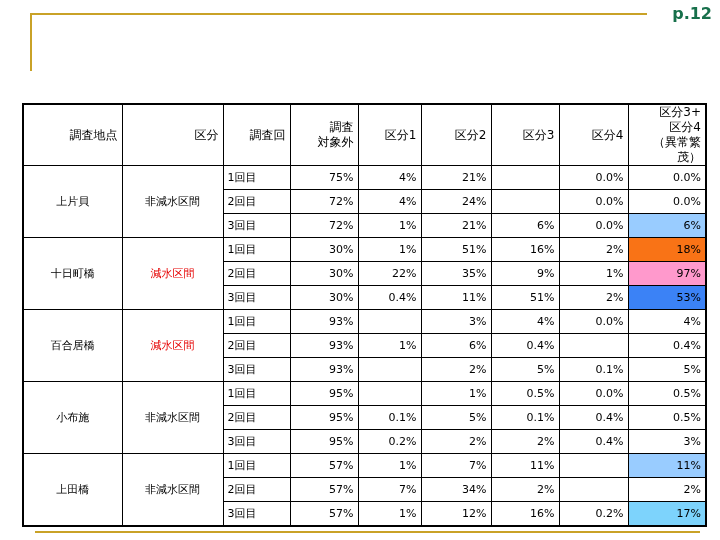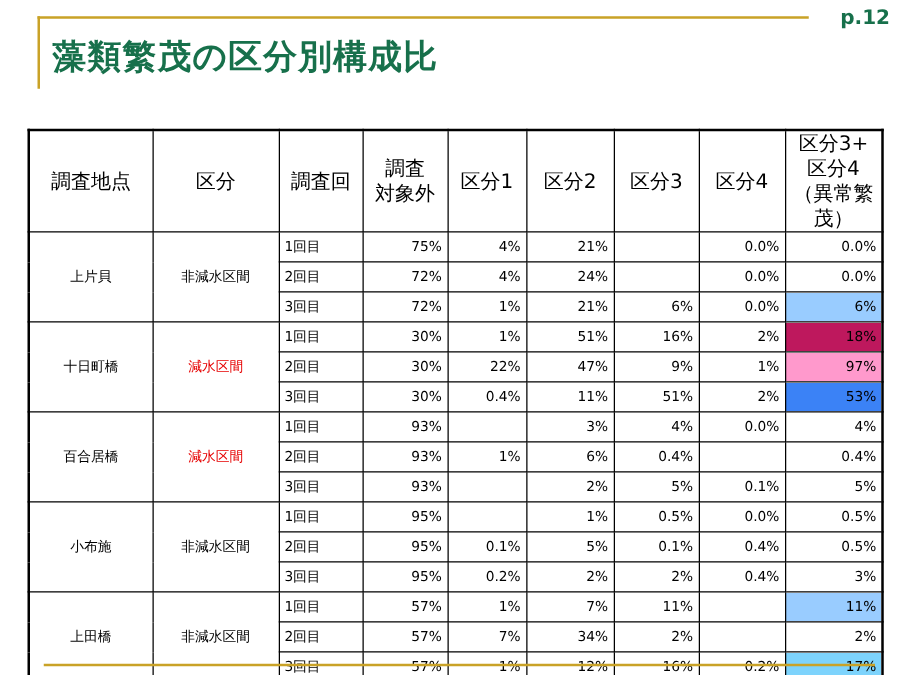--- a/index.html
+++ b/index.html
@@ -16,33 +16,32 @@
     position:absolute;left:42px;top:27px;font-size:27px;font-weight:bold;letter-spacing:1px;
   }
   .pagenum{position:absolute;right:8px;top:4px;font-size:16px;font-weight:bold;}
   
   .tbl-wrap{position:absolute;left:22px;top:103px;}
   table.main{border-collapse:collapse;table-layout:fixed;border:2px solid #000;}
   table.main th,table.main td{
     border:1px solid #000;font-weight:normal;font-size:11px;color:#000;
     padding:0 4px;overflow:hidden;white-space:pre-line;line-height:1.25;
   }
-  table.main thead th{height:60px;text-align:center;vertical-align:middle;font-size:16px;margin-left:48px;}
+  table.main thead th{height:60px;text-align:right;vertical-align:middle;font-size:12px;margin-left:48px;}
   table.main tbody td{height:23px;}
   td.site,td.section{text-align:center;vertical-align:middle;font-size:12px;}
   td.round{vertical-align:middle;}
   td.val{text-align:right;vertical-align:middle;}
 </style>
 </head>
 <body>
 
 <div class="slide">
   <div class="rule-top" style="background: rgb(201, 162, 39);"></div>
   <div class="rule-left" style="background: rgb(201, 162, 39);"></div>
-  <h1 class="title" style="margin: 0px; color: rgb(23, 112, 75);">藻類繁茂の区分別構成比</h1>
   <div class="pagenum" style="color: rgb(23, 112, 75);">p.12</div>
 
   <div class="tbl-wrap">
     <table class="main">
       <colgroup>
           <col style="width: 99px;">
           <col style="width: 101px;">
           <col style="width: 67px;">
           <col style="width: 68px;">
           <col style="width: 63px;">
@@ -99,27 +98,27 @@
           </tr>
           <tr>
             <td rowspan="3" class="site">十日町橋</td>
             <td rowspan="3" class="section" style="color: rgb(230, 0, 0);">減水区間</td>
             <td class="round">1回目</td>
             <td class="val">30%</td>
             <td class="val">1%</td>
             <td class="val">51%</td>
             <td class="val">16%</td>
             <td class="val">2%</td>
-            <td class="val" style="background: #be185d; text-align: right;">18%</td>
+            <td class="val" style="background: #f97316; text-align: right;">18%</td>
           </tr>
           <tr>
             <td class="round">2回目</td>
             <td class="val">30%</td>
             <td class="val">22%</td>
-            <td class="val">47%</td>
+            <td class="val">35%</td>
             <td class="val">9%</td>
             <td class="val">1%</td>
             <td class="val" style="background: rgb(255, 153, 204);">97%</td>
           </tr>
           <tr>
             <td class="round">3回目</td>
             <td class="val">30%</td>
             <td class="val">0.4%</td>
             <td class="val">11%</td>
             <td class="val">51%</td>

